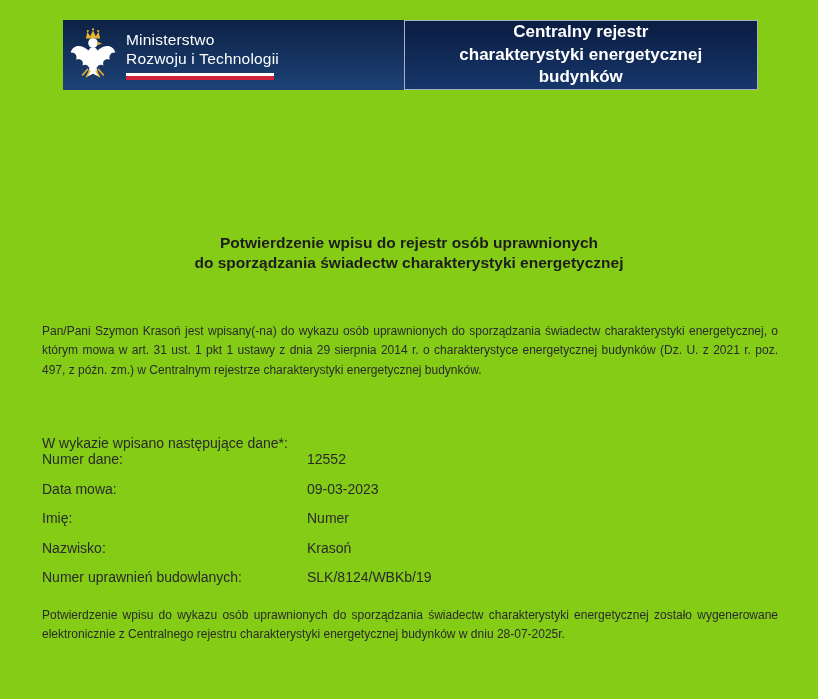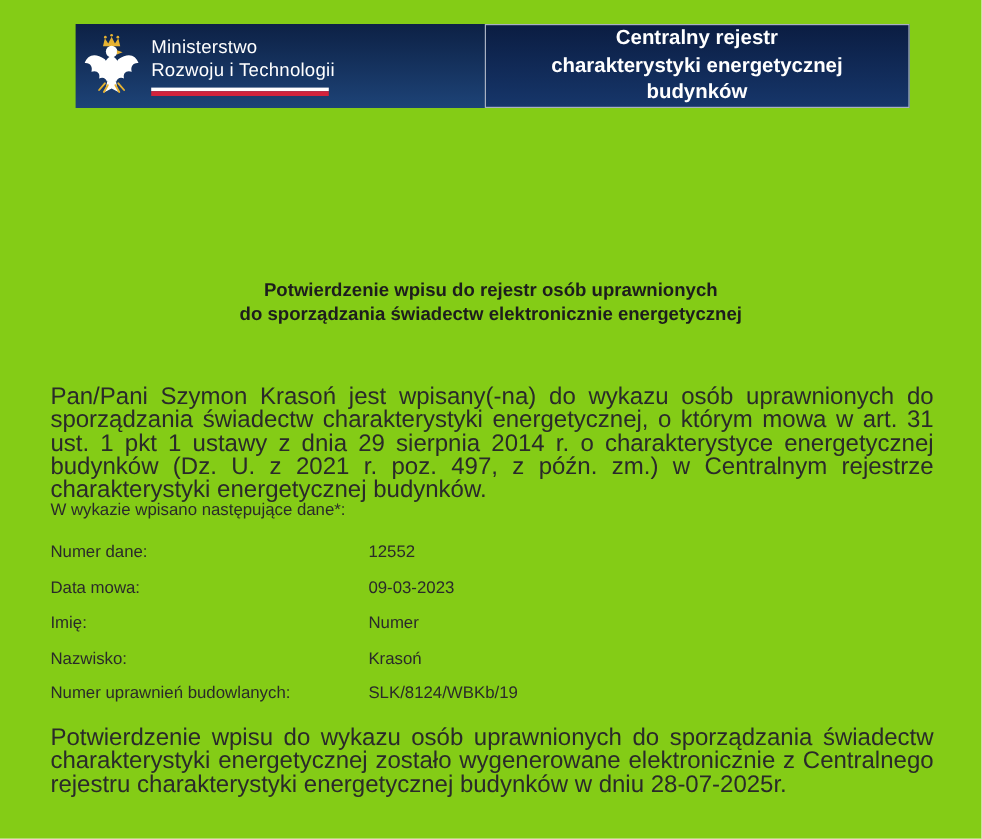--- a/index.html
+++ b/index.html
@@ -73,28 +73,28 @@
     font-weight: bold;
     font-size: 15.5px;
     line-height: 20px;
     color: #1d1d1d;
   }
   .para {
     position: absolute;
     left: 42px;
     width: 736px;
     text-align: justify;
-    font-size: 20px;
+    font-size: 12px;
     line-height: 19.3px;
   }
   .para-opening { top: 322px; }
   .data-intro {
     position: absolute;
     left: 42px;
-    top: 415px;
+    top: 434px;
     font-size: 14px;
     line-height: 19.3px;
   }
   .fields {
     position: absolute;
     left: 42px;
     top: 451px;
     width: 736px;
   }
   .field-row {
@@ -148,21 +148,21 @@
     </div>
     <div class="registry-box">
       <div>Centralny rejestr</div>
       <div>charakterystyki energetycznej</div>
       <div>budynków</div>
     </div>
   </div>
 
   <div class="doc-title">
     <div>Potwierdzenie wpisu do rejestr osób uprawnionych</div>
-    <div>do sporządzania świadectw elektronicznie energetycznej</div>
+    <div>do sporządzania świadectw charakterystyki energetycznej</div>
   </div>
 
   <div class="para para-opening">Pan/Pani Szymon Krasoń jest wpisany(-na) do wykazu osób uprawnionych do sporządzania świadectw charakterystyki energetycznej, o którym mowa w art. 31 ust. 1 pkt 1 ustawy z dnia 29 sierpnia 2014 r. o charakterystyce energetycznej budynków (Dz. U. z 2021 r. poz. 497, z późn. zm.) w Centralnym rejestrze charakterystyki energetycznej budynków.</div>
 
   <div class="data-intro">W wykazie wpisano następujące dane*:</div>
 
   <div class="fields">
     <div class="field-row">
       <span class="field-label">Numer dane:</span>
       <span class="field-value">12552</span>

